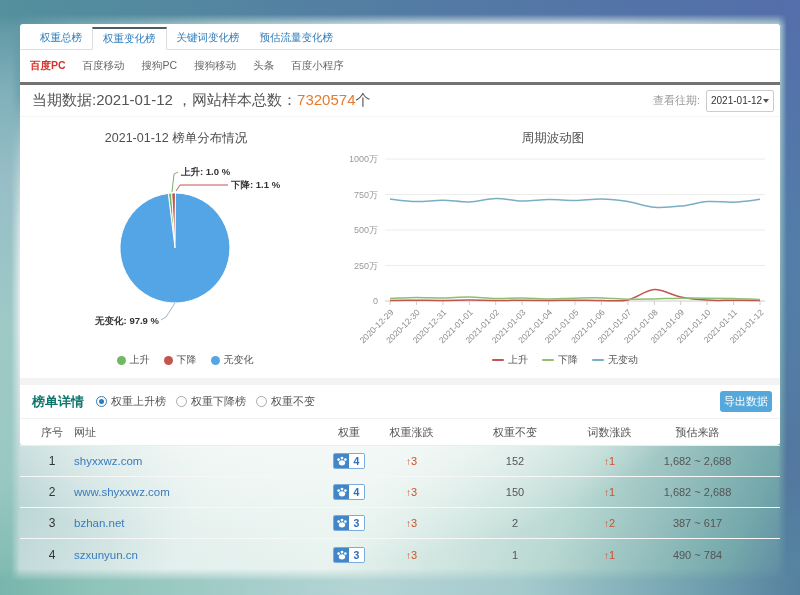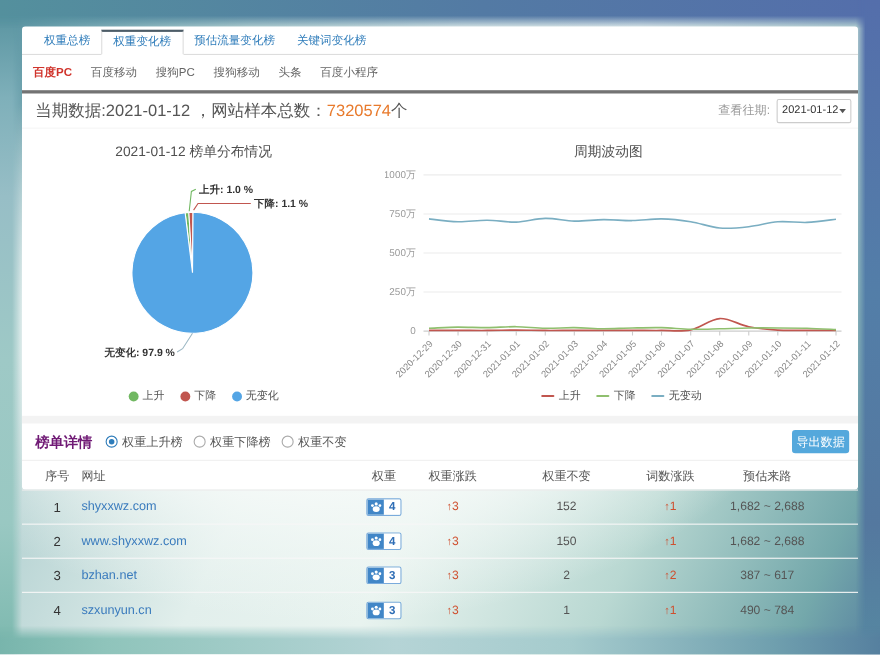--- a/index.html
+++ b/index.html
@@ -53,21 +53,21 @@
   #pie-legend { left:0; width:330px; }
   #line-legend { left:330px; width:430px; }
   .legend { gap:14px; }
   .leg-item { display:flex; align-items:center; gap:4px; font-size:10px; color:#555; }
   .leg-dot { width:9px; height:9px; border-radius:50%; }
   .leg-dash { width:12px; height:2.5px; border-radius:1px; }
 
   .gap-band { height:7px; background:#f3f3f3; }
 
   .tsec-head { height:34px; display:flex; align-items:center; padding:0 8px 0 12px; border-bottom:1px solid #f0f0f0; }
-  .tsec-title { font-size:13px; font-weight:bold; color:#701a75; margin-right:12px; }
+  .tsec-title { font-size:13px; font-weight:bold; color:#0f766e; margin-right:12px; }
   .radio { display:flex; align-items:center; gap:4px; margin-right:10px; }
   .rb { width:11px; height:11px; border-radius:50%; border:1px solid #aaa; position:relative; background:#fff; }
   .rb.checked { border-color:#2e7cba; }
   .rb.checked::after { content:''; position:absolute; left:2px; top:2px; width:5px; height:5px; border-radius:50%; background:#2e7cba; }
   .radio .rlabel { font-size:11px; color:#555; }
   .export-btn { margin-left:auto; width:52px; height:21px; background:#54a8dc; color:#fff; font-size:11px;
     border:none; border-radius:3px; display:flex; align-items:center; justify-content:center; }
 
   .tgrid { display:grid; grid-template-columns:44px 241px 68px 83px 98px 91px 115px; padding:0 10px; align-items:center; }
   .tgrid > :nth-child(4) { padding-right:26px; }
@@ -93,22 +93,22 @@
 
 <div class="bgstrip" id="bg-left"></div>
 <div class="bgstrip" id="bg-top"></div>
 <div class="bgstrip" id="bg-right"></div>
 <div class="bgstrip" id="bg-bottom"></div>
 
 <div class="card">
   <div class="tabbar" id="tabs">
       <div class="tab">权重总榜</div>
       <div class="tab active">权重变化榜</div>
+      <div class="tab">关键词变化榜</div>
       <div class="tab">预估流量变化榜</div>
-      <div class="tab">关键词变化榜</div>
     </div>
   <div class="subnav" id="subnav">
       <div class="subnav-item active">百度PC</div>
       <div class="subnav-item">百度移动</div>
       <div class="subnav-item">搜狗PC</div>
       <div class="subnav-item">搜狗移动</div>
       <div class="subnav-item">头条</div>
       <div class="subnav-item">百度小程序</div>
     </div>
   <div class="inforow">

